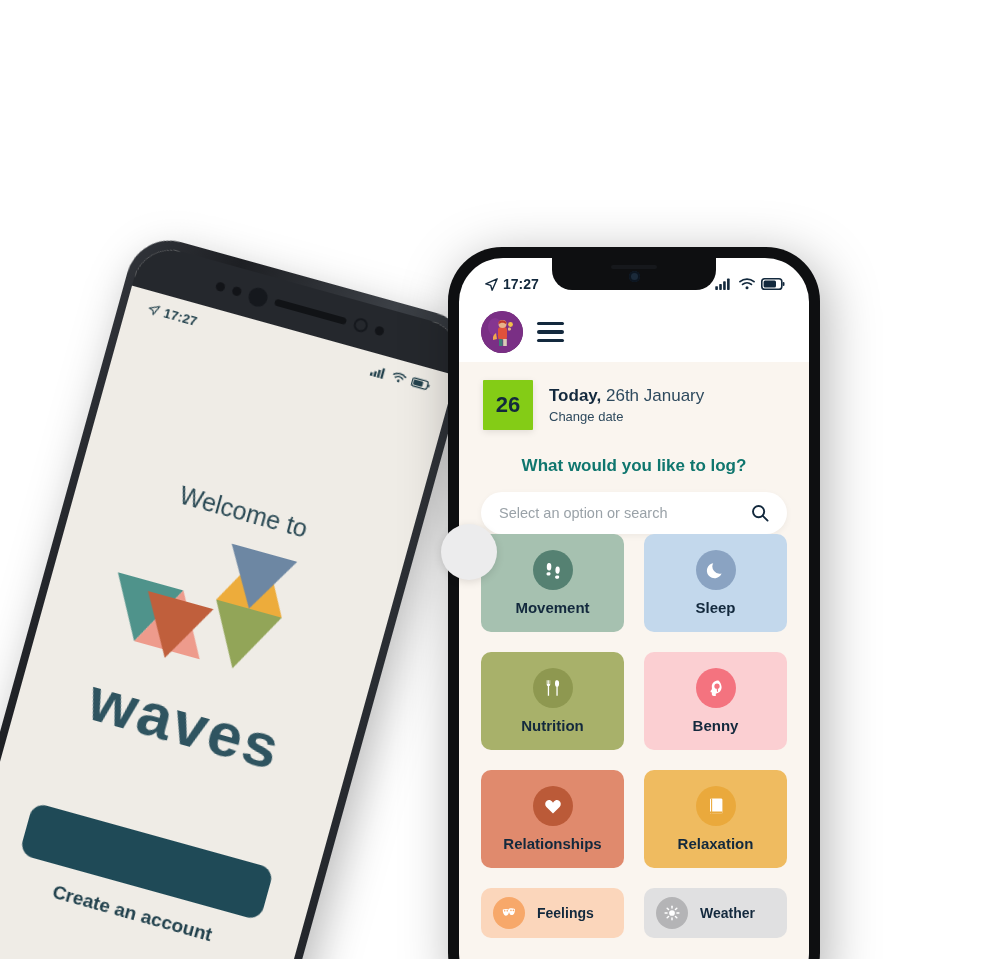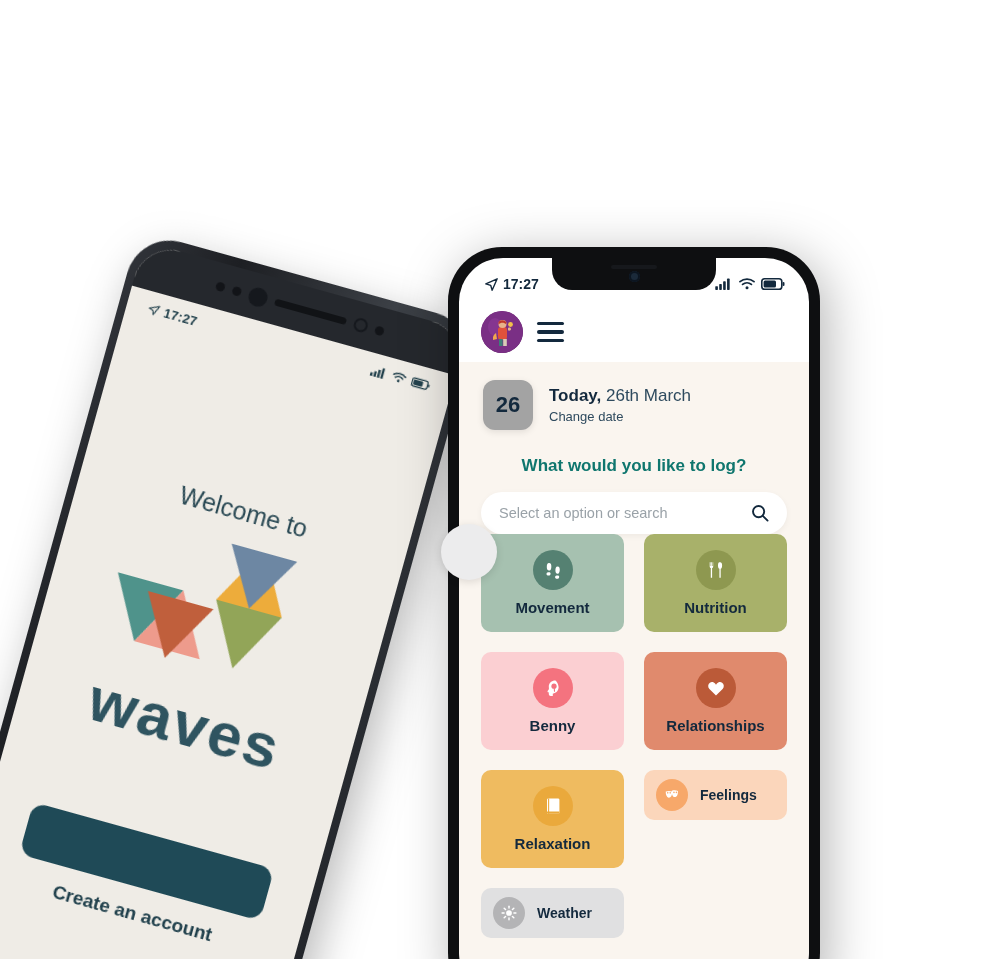--- a/index.html
+++ b/index.html
@@ -122,21 +122,21 @@
   .ip-body{
     position:absolute; top:104px; left:0; right:0; bottom:0;
     background:#faf5ef; padding:14px 22px 0 22px; overflow:hidden;
   }
 
   .date-card{
     display:flex; align-items:center; gap:16px;
     padding:4px 0 12px 2px;
   }
   .date-chip{
-    width:50px;height:50px;border-radius:12px;background:#a3a3a3;
+    width:50px;height:50px;border-radius:1px;background:#84cc16;
     display:flex;align-items:center;justify-content:center;
     font-size:22px;font-weight:700;color:#13293d;
     box-shadow:0 2px 7px rgba(0,0,0,.10);
   }
   .date-main{ font-size:17px;color:#13293d; }
   .date-main b{ font-weight:700; }
   .date-main span{ font-weight:400; color:#2e4a5e; }
   .date-sub{ font-size:13px;color:#2e4a5e;margin-top:3px; }
 
   .prompt{
@@ -311,21 +311,21 @@
           <i></i>
         </div>
       </div>
 
       <div class="ip-body">
 
         <div class="date-card">
           <div class="date-chip">26</div>
           <div>
             <div class="date-main">
-              <b>Today,</b><span> 26th March</span>
+              <b>Today,</b><span> 26th January</span>
             </div>
             <div class="date-sub">Change date</div>
           </div>
         </div>
 
         <div class="prompt">What would you like to log?</div>
 
         <div class="search">
           <input type="text" placeholder="Select an option or search" style="">
           <svg width="18" height="18" viewBox="0 0 18 18">
@@ -338,20 +338,28 @@
             <div class="card" style="background: rgb(166, 193, 176);">
               <span class="ico" style="background:#558172">
                 <svg width="22" height="22" viewBox="0 0 22 22">
                   <path d="M7 4c2 0 2.6 2 2.3 4.4C9.1 10.6 8.2 11.6 7 11.6S4.8 10.4 4.8 8.3C4.8 5.9 5.2 4 7 4z" fill="#ffffff"></path>
        <path d="M5.3 13.5c1.6-.5 3.2-.4 3.3.9.1 1.2-.7 2-2 2.1-1.3.1-2.1-.5-2.1-1.5 0-.7.2-1.2.8-1.5z" fill="#ffffff"></path>
        <path d="M15.6 7.4c1.9 0 2.4 2 2.1 4.3-.2 2.1-1.1 3.1-2.2 3.1s-2.1-1.1-2.1-3.2c0-2.3.4-4.2 2.2-4.2z" fill="#ffffff"></path>
        <path d="M13.9 16.8c1.6-.5 3.2-.4 3.3.9.1 1.2-.7 2-2 2.1-1.3.1-2.1-.5-2.1-1.5 0-.7.2-1.2.8-1.5z" fill="#ffffff"></path>
                 </svg>
               </span>
               <span class="lbl">Movement</span>
+            </div>
+            <div class="card" style="background: rgb(195, 216, 236);">
+              <span class="ico" style="background:#8aa3c2">
+                <svg width="22" height="22" viewBox="0 0 22 22">
+                  <path d="M16.6 14.4A7.2 7.2 0 0 1 8.2 4.2a7.6 7.6 0 1 0 8.4 10.2z" fill="#ffffff"></path>
+                </svg>
+              </span>
+              <span class="lbl">Sleep</span>
             </div>
             <div class="card" style="background: rgb(168, 177, 106);">
               <span class="ico" style="background:#8e9850">
                 <svg width="22" height="22" viewBox="0 0 22 22">
                   <path d="M8.2 3.2v4.3c0 .9-.5 1.4-1.1 1.6v9.6h-1.3V9.1C5.2 8.9 4.7 8.4 4.7 7.5V3.2h.9v3.7h.6V3.2h.9v3.7h.6V3.2z" fill="#ffffff"></path>
        <path d="M14.2 3.2h1c1.2 0 1.9 1.1 1.9 3.2 0 1.8-.5 3-1.4 3.3v9h-1.3V9.7c-.9-.3-1.4-1.5-1.4-3.3 0-2.1.7-3.2 1.2-3.2z" fill="#ffffff"></path>
                 </svg>
               </span>
               <span class="lbl">Nutrition</span>
             </div>

